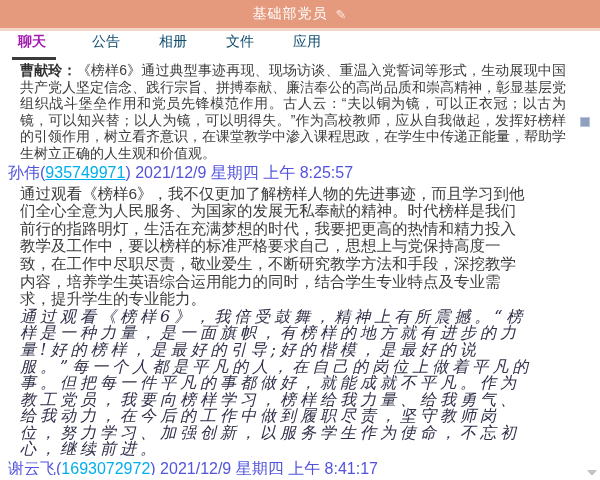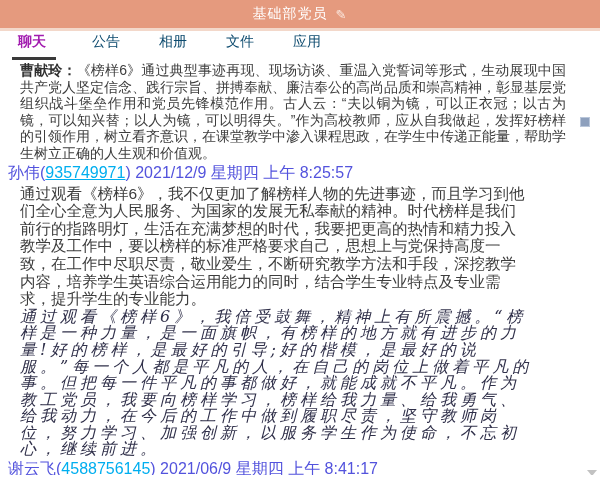--- a/index.html
+++ b/index.html
@@ -98,20 +98,20 @@
         <span>应用</span>
       </div>
     </div>
 
   <div class="content">
     <div>
         <div class="msg-body"><b>曹献玲：</b>《榜样6》通过典型事迹再现、现场访谈、重温入党誓词等形式，生动展现中国共产党人坚定信念、践行宗旨、拼搏奉献、廉洁奉公的高尚品质和崇高精神，彰显基层党组织战斗堡垒作用和党员先锋模范作用。古人云：“夫以铜为镜，可以正衣冠；以古为镜，可以知兴替；以人为镜，可以明得失。”作为高校教师，应从自我做起，发挥好榜样的引领作用，树立看齐意识，在课堂教学中渗入课程思政，在学生中传递正能量，帮助学生树立正确的人生观和价值观。</div>
         <div class="sender"><span class="sname">孙伟</span><span>(</span><a class="qq">935749971</a><span>)</span><span class="sdate"> 2021/12/9 星期四 上午 8:25:57</span></div>
         <div class="msg-body large">通过观看《榜样6》，我不仅更加了解榜样人物的先进事迹，而且学习到他们全心全意为人民服务、为国家的发展无私奉献的精神。时代榜样是我们前行的指路明灯，生活在充满梦想的时代，我要把更高的热情和精力投入教学及工作中，要以榜样的标准严格要求自己，思想上与党保持高度一致，在工作中尽职尽责，敬业爱生，不断研究教学方法和手段，深挖教学内容，培养学生英语综合运用能力的同时，结合学生专业特点及专业需求，提升学生的专业能力。</div>
         <div class="msg-body kaiti">通过观看《榜样6》，我倍受鼓舞，精神上有所震撼。“榜样是一种力量，是一面旗帜，有榜样的地方就有进步的力量!好的榜样，是最好的引导;好的楷模，是最好的说服。”每一个人都是平凡的人，在自己的岗位上做着平凡的事。但把每一件平凡的事都做好，就能成就不平凡。作为教工党员，我要向榜样学习，榜样给我力量、给我勇气、给我动力，在今后的工作中做到履职尽责，坚守教师岗位，努力学习、加强创新，以服务学生作为使命，不忘初心，继续前进。</div>
-        <div class="sender"><span class="sname">谢云飞</span><span>(</span><a class="qq">4588756145</a><span>)</span><span class="sdate"> 2021/06/9 星期四 上午 8:41:17</span></div>
+        <div class="sender"><span class="sname">谢云飞</span><span>(</span><a class="qq">1693072972</a><span>)</span><span class="sdate"> 2021/12/9 星期四 上午 8:41:17</span></div>
         <div class="msg-body">通过观看《榜样6》，我更加明确了责任心不仅是一个人对人生、对社会、对事业的态</div>
       </div>
     <div class="scroll-thumb"></div>
     <div class="scroll-bottom"></div>
   </div>
 
 </div>
 
 </body></html>

